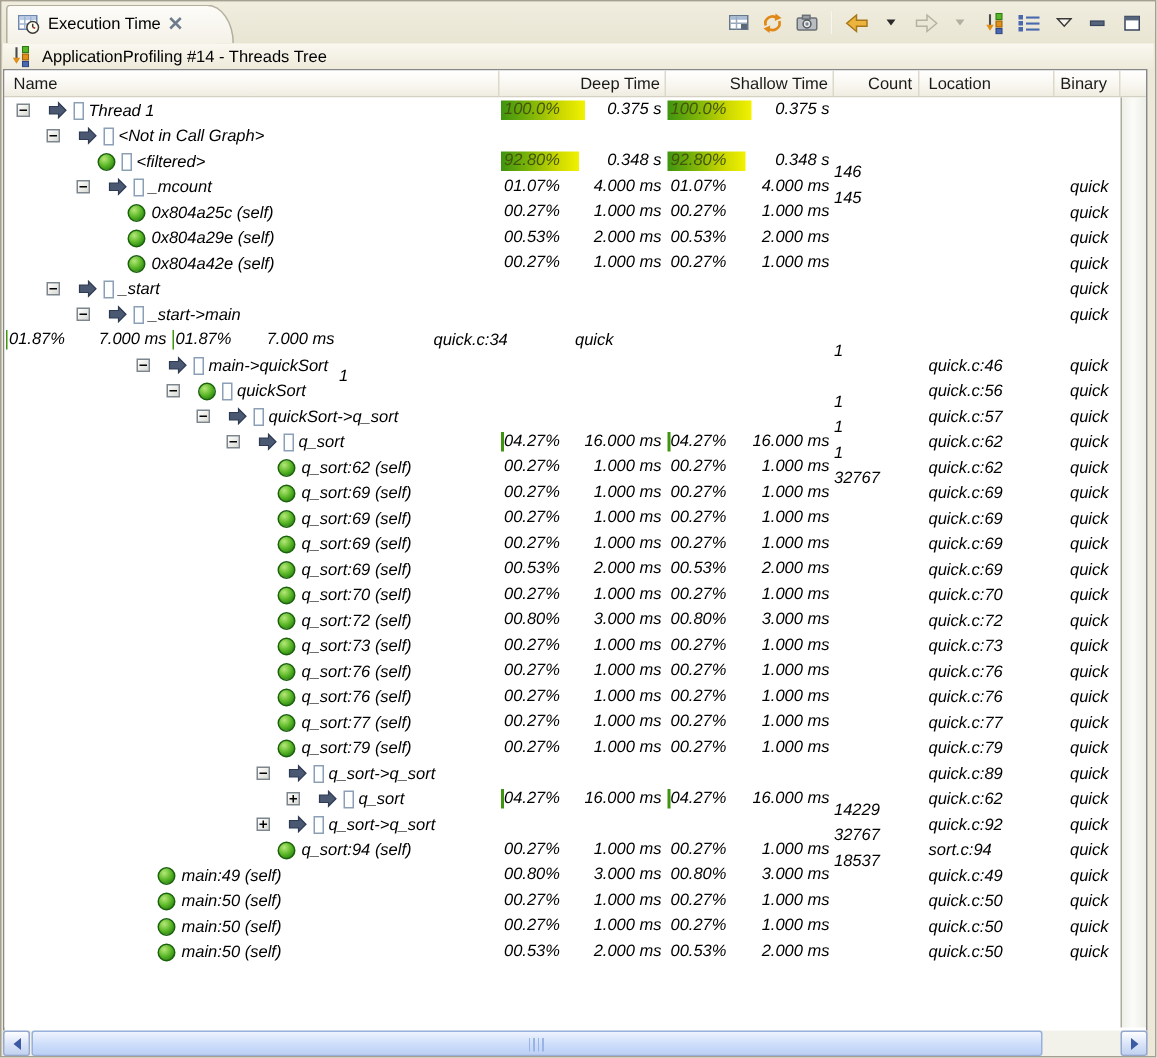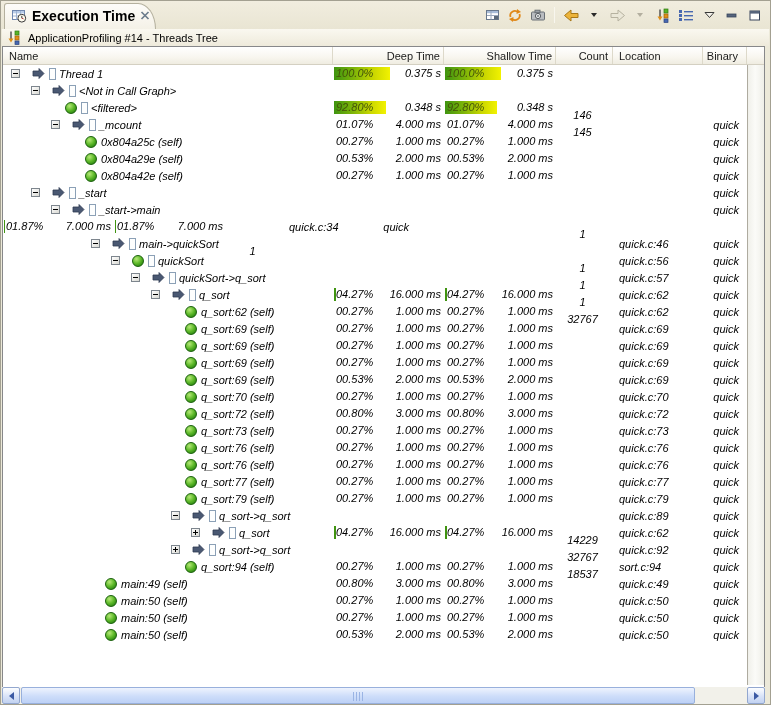--- a/index.html
+++ b/index.html
@@ -7,21 +7,21 @@
   .window{position:relative;width:771px;height:705px;background:#ece9d9;border:1px solid #a3a091;overflow:hidden;}
 
   
   .tabbar{position:absolute;left:0;top:0;width:769px;height:28px;
     background:linear-gradient(180deg,#f1eddf 0%,#e9e5d3 100%);}
   .tab{position:absolute;left:3px;top:2px;height:26px;width:152px;
     background:linear-gradient(180deg,#fdfcf9,#f4f1e7);
     border:1px solid #b4b09e;border-bottom:none;
     border-radius:3px 18px 0 0 / 3px 26px 0 0;
     display:flex;align-items:center;gap:5px;padding:0 12px 2px 7px;}
-  .tab-label{font-size:14px;color:#000;white-space:nowrap;font-weight:bold;}
+  .tab-label{font-size:11px;color:#000;white-space:nowrap;}
   .toolbar{position:absolute;right:6px;top:3px;height:22px;display:flex;align-items:center;gap:5px;}
   .tbtn{width:18px;height:17px;display:flex;align-items:center;justify-content:center;}
   .tsep{width:1px;height:16px;background:#cdc8b6;border-right:1px solid #f8f6ee;margin:0 2px;}
   .ddown{width:0;height:0;border-left:3px solid transparent;border-right:3px solid transparent;border-top:4px solid #2a2a2a;}
   .ddown.dis{border-top-color:#b3afa0;}
 
   
   .descbar{position:absolute;left:1px;top:28px;width:767px;height:17px;
     background:linear-gradient(180deg,#faf8f0,#eeeadb);
     display:flex;align-items:center;gap:6px;padding-left:5px;font-size:11px;color:#000;}
@@ -45,21 +45,21 @@
   .vtrack{position:relative;width:17px;height:620px;float:left;
     background:linear-gradient(90deg,#f0f0ea,#fbfbf8 45%,#efefe8);
     border-left:1px solid #aeab9f;}
 
   
   .row{display:flex;height:17px;font-size:11px;color:#000;align-items:center;font-style:italic;}
   .c{height:17px;display:flex;align-items:center;}
   .c-name{width:330px;overflow:hidden;white-space:nowrap;}
   .c-deep{width:111px;position:relative;}
   .c-shal{width:112px;position:relative;}
-  .c-count{width:57px;justify-content:center;padding-right:4px;margin-top:48px;}
+  .c-count{width:57px;justify-content:flex-start;padding-right:4px;margin-top:48px;}
   .c-loc{width:90px;padding-left:6px;}
   .c-bin{width:44px;justify-content:flex-end;padding-right:8px;}
   .sp{flex:none;height:1px;}
   .exp{flex:none;width:9px;height:9px;border:1px solid #7d858d;background:linear-gradient(135deg,#ffffff,#d9d9d3);
     position:relative;margin-right:12px;}
   .exp::before{content:"";position:absolute;left:1px;top:3px;width:5px;height:1px;background:#000;}
   .exp.plus::after{content:"";position:absolute;left:3px;top:1px;width:1px;height:5px;background:#000;}
   .icon-wrap{flex:none;margin-right:4px;display:flex;align-items:center;}
   .ball{width:12px;height:12px;border-radius:50%;border:1px solid #1a610c;
     background:radial-gradient(circle at 35% 30%,#b6e878,#5cb828 48%,#247d0f 88%);}

